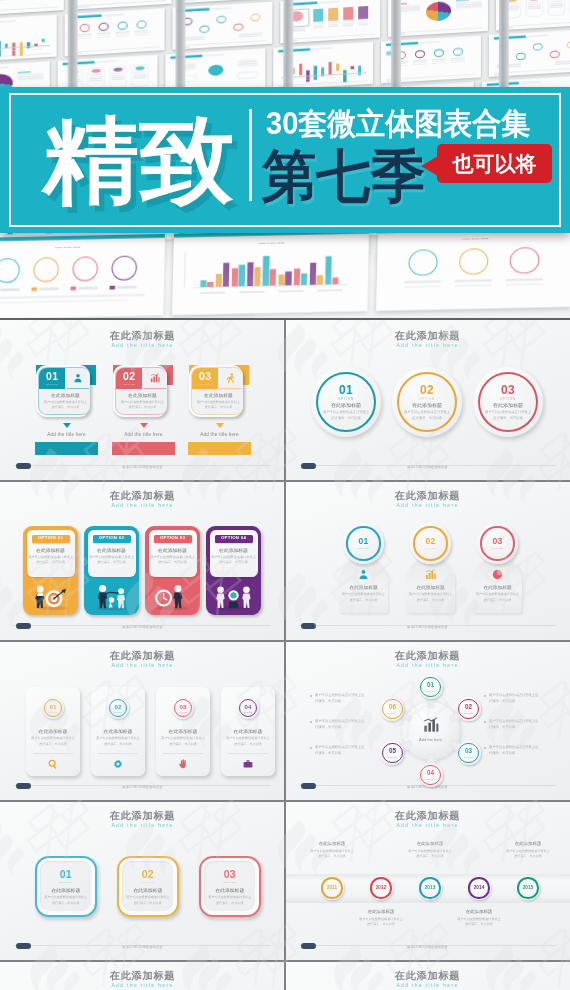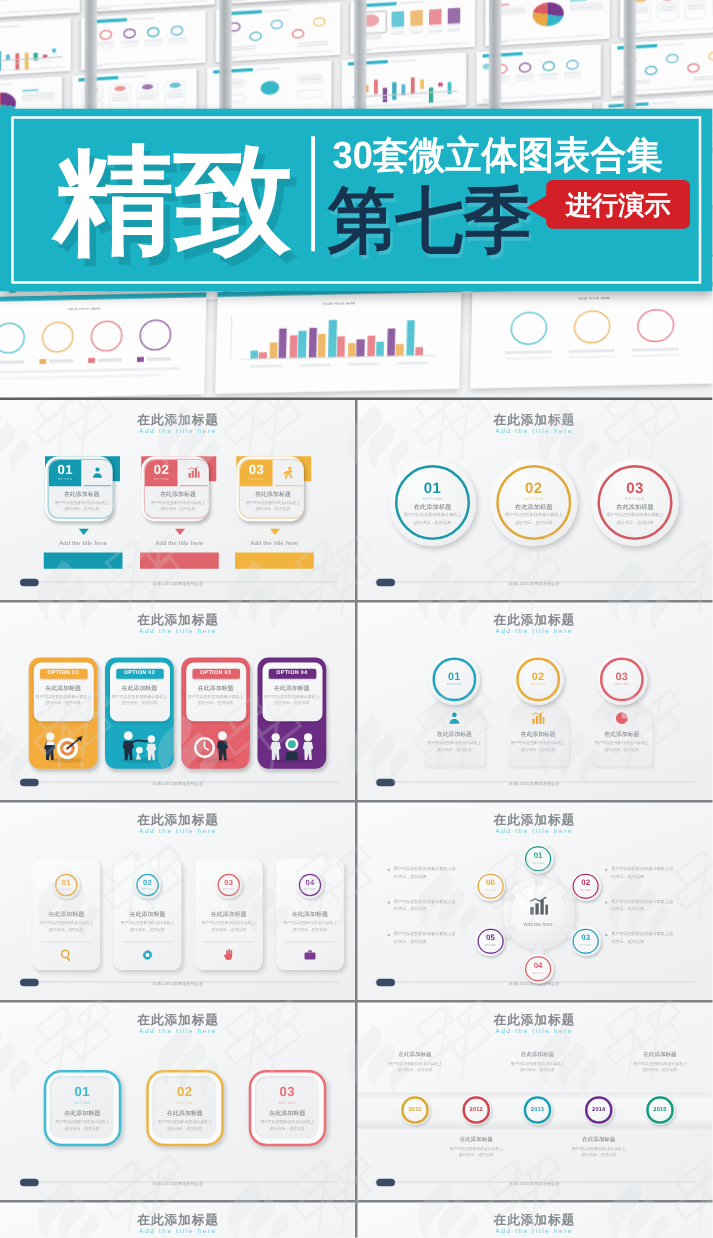--- a/index.html
+++ b/index.html
@@ -716,21 +716,21 @@
       </div>
     <div class="hdr-topshade"></div>
     <div class="hdr-bottom"></div>
     <div class="banner">
       <div class="banner-inner"></div>
       <div class="bigtitle">精致</div>
       <div class="vbar"></div>
       <div class="l1">30套微立体图表合集</div>
       <div class="l2">第七季</div>
       <div class="badge-tail"></div>
-      <div class="badge">进行演示</div>
+      <div class="badge">也可以将</div>
     </div>
   </div>
   <div class="grid" id="grid">
       <div class="cell" id="slide-1" style="left: 0px; top: 0px;">
         <div class="slide">
           <div class="s-title">在此添加标题</div>
           <div class="s-sub">Add the title here</div>
           <div class="s-foot"></div>
           <div class="s-pill"></div>
           <div class="s-fnote">标准LOGO及网络营销运营</div>

